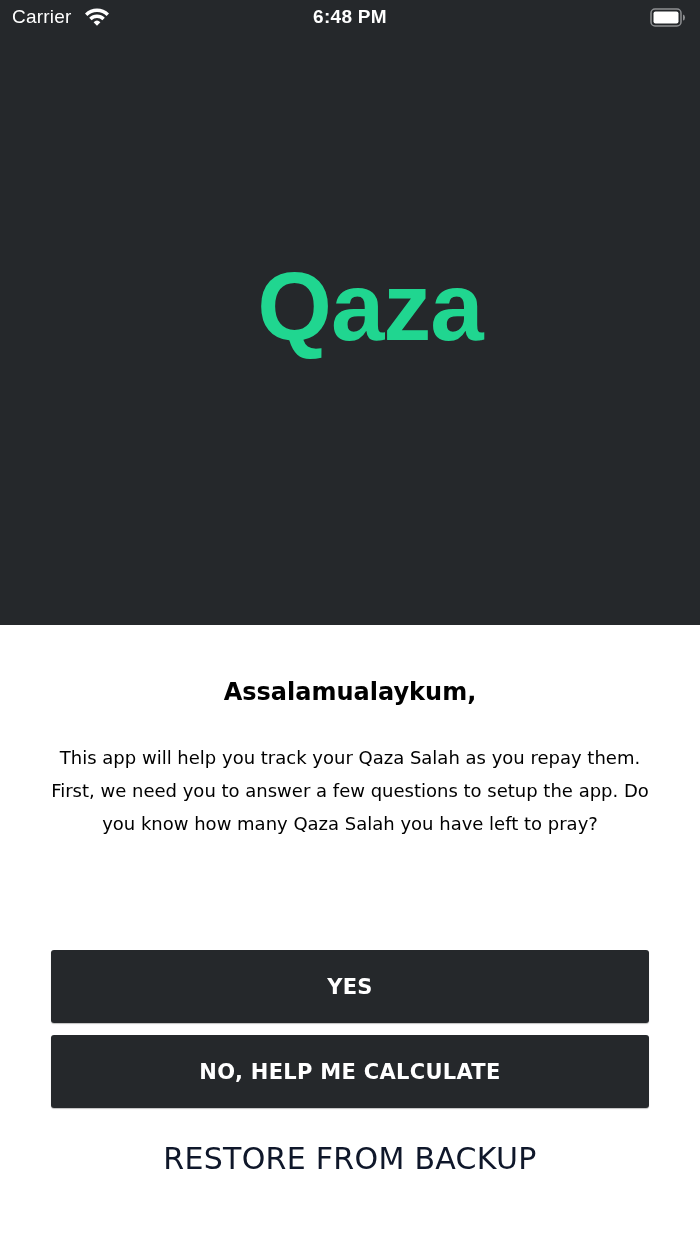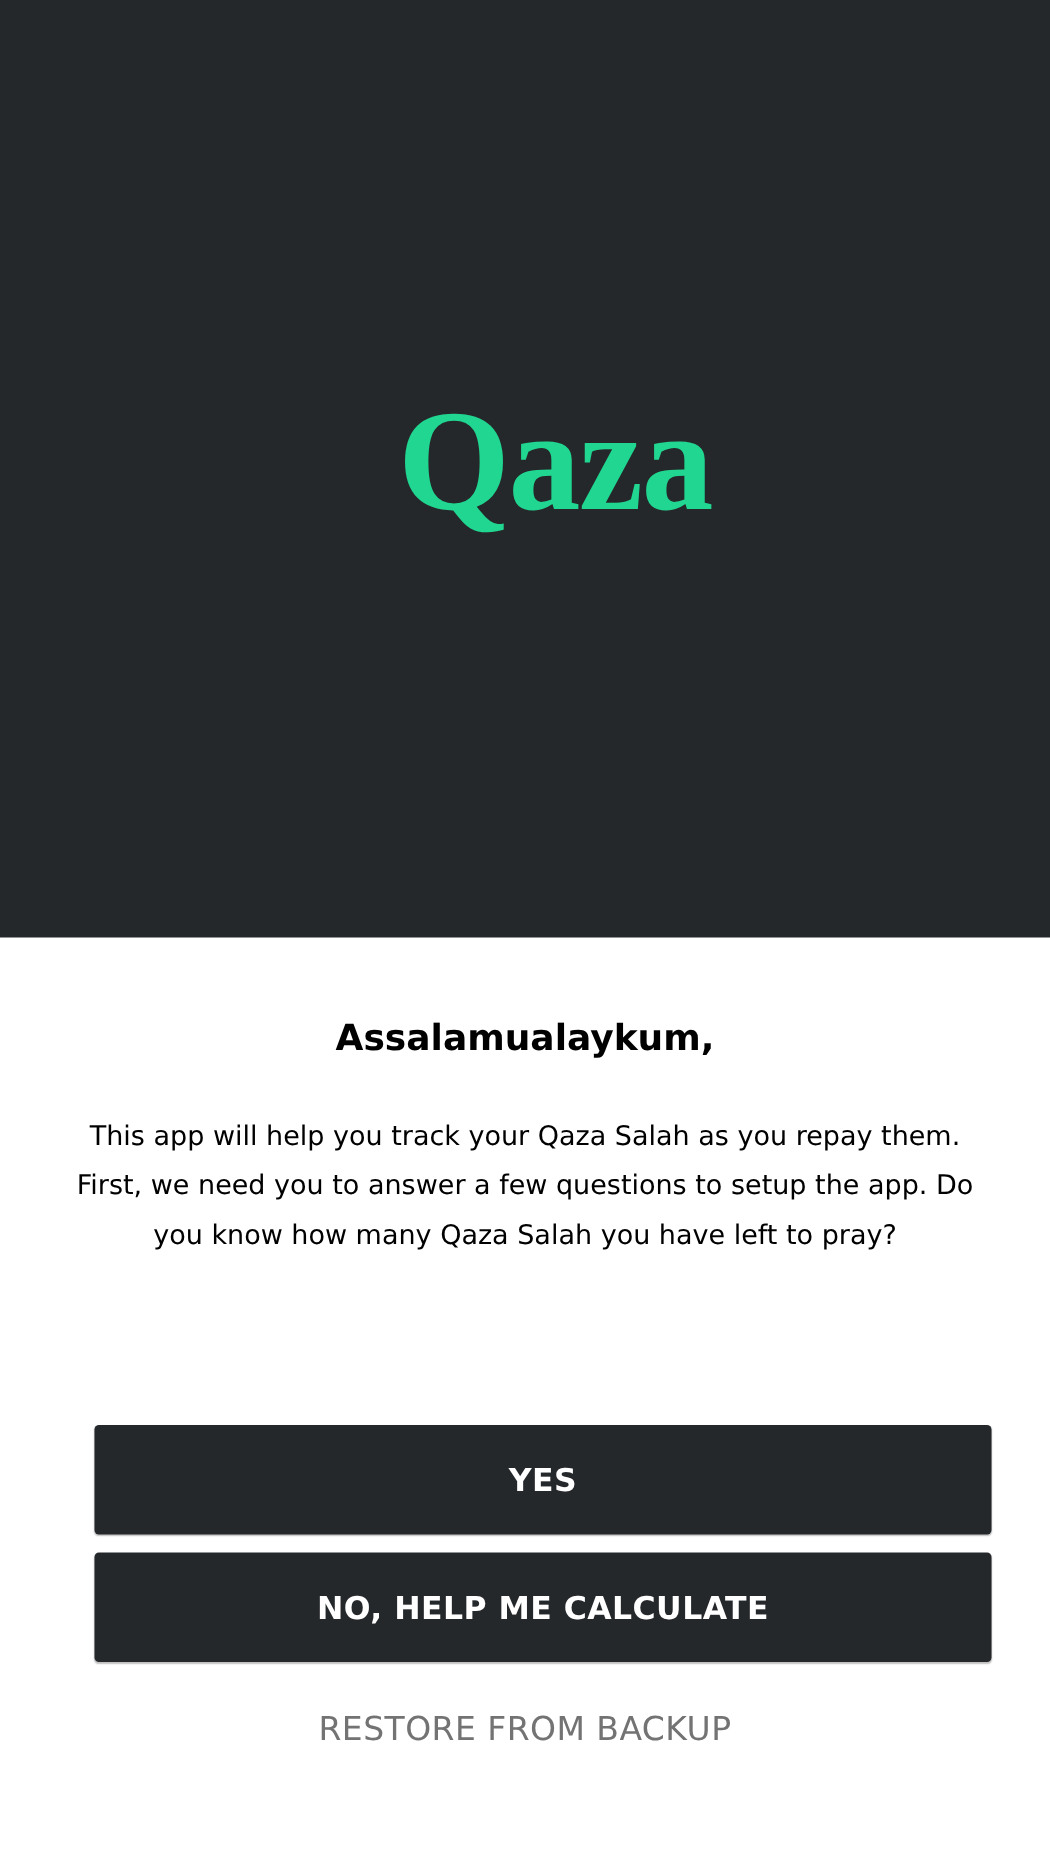--- a/index.html
+++ b/index.html
@@ -54,21 +54,21 @@
       width: 36px; height: 19px;
     }
     .logo-wrap {
       position: absolute;
       left: 0; right: 0;
       top: 252px;
       text-align: center;
       color: #20d690;
     }
     .logo {
-      font-family: Liberation Serif, serif;
+      font-family: Liberation Sans, sans-serif;
       font-weight: bold;
       font-size: 96px;
       line-height: 110px;
       letter-spacing: -1px;
       display: block;
       padding-left: 40px;
     }
     .tagline {
       font-family: "DejaVu Sans", sans-serif;
       font-weight: bold;
@@ -97,21 +97,21 @@
       left: 40px; right: 40px;
       top: 116px;
       text-align: center;
       font-family: "DejaVu Sans", sans-serif;
       font-size: 18px;
       line-height: 33px;
       color: #000000;
     }
     .btn {
       position: absolute;
-      left: 63px;
+      left: 51px;
       width: 598px;
       height: 73px;
       background: #25282b;
       border-radius: 3px;
       color: #ffffff;
       font-family: "DejaVu Sans", sans-serif;
       font-weight: bold;
       font-size: 21px;
       display: flex;
       align-items: center;
@@ -122,30 +122,48 @@
       cursor: pointer;
     }
     .btn-yes { top: 325px; }
     .btn-calc { top: 410px; }
     .restore {
       position: absolute;
       left: 0; right: 0;
       top: 516px;
       text-align: center;
       font-family: "DejaVu Sans", sans-serif;
-      font-size: 22px;
-      color: #737373;
+      font-size: 30px;
+      color: #0f172a;
       letter-spacing: 0.3px;
       cursor: pointer;
     }
   </style>
 </head>
 <body>
 
 <div class="hero">
+  <div class="status-bar">
+    <span class="carrier">Carrier</span>
+    <span class="wifi">
+      <svg width="26" height="22" viewBox="0 0 26 22">
+        <path d="M1 7.5 A17 17 0 0 1 25 7.5 L22.6 10 A13.6 13.6 0 0 0 3.4 10 Z" fill="#ffffff"></path>
+        <path d="M5.2 11.7 A11.2 11.2 0 0 1 20.8 11.7 L18.4 14.2 A7.8 7.8 0 0 0 7.6 14.2 Z" fill="#ffffff"></path>
+        <path d="M9.6 16.2 A5 5 0 0 1 16.4 16.2 L13 19.8 Z" fill="#ffffff"></path>
+      </svg>
+    </span>
+    <span class="time">6:48 PM</span>
+    <span class="battery">
+      <svg width="36" height="19" viewBox="0 0 36 19">
+        <rect x="1" y="1" width="30" height="17" rx="4" ry="4" fill="none" stroke="#8e9093" stroke-width="1.5"></rect>
+        <rect x="3.5" y="3.5" width="25" height="12" rx="2" ry="2" fill="#ffffff"></rect>
+        <path d="M33 6.5 Q35 7 35 9.5 Q35 12 33 12.5 Z" fill="#8e9093"></path>
+      </svg>
+    </span>
+  </div>
 
   <div class="logo-wrap">
     <span class="logo">Qaza</span>
   </div>
 </div>
 
 <div class="content">
   <div class="greeting">Assalamualaykum,</div>
   <div class="message">This app will help you track your Qaza Salah as you repay them. First, we need you to answer a few questions to setup the app. Do you know how many Qaza Salah you have left to pray?</div>
   <button class="btn btn-yes">YES</button>

